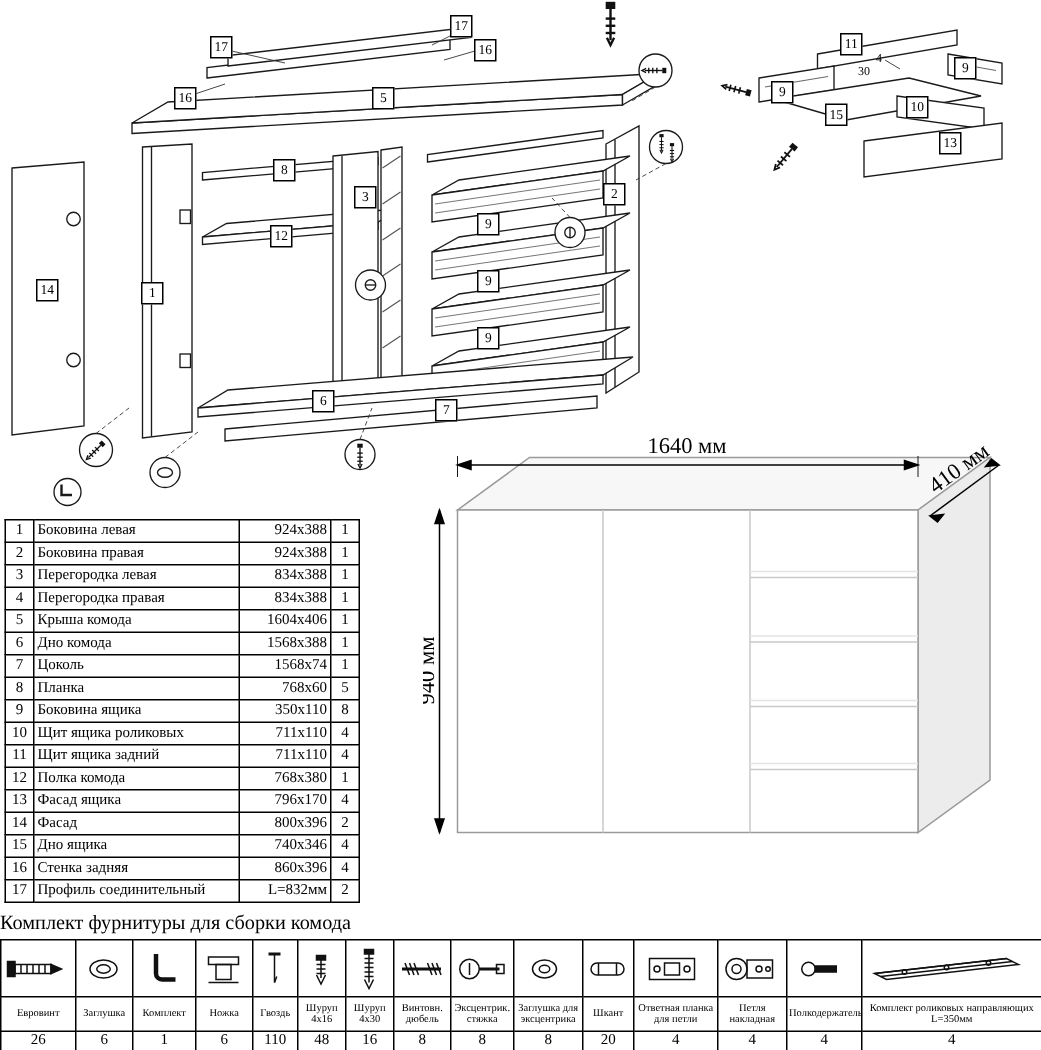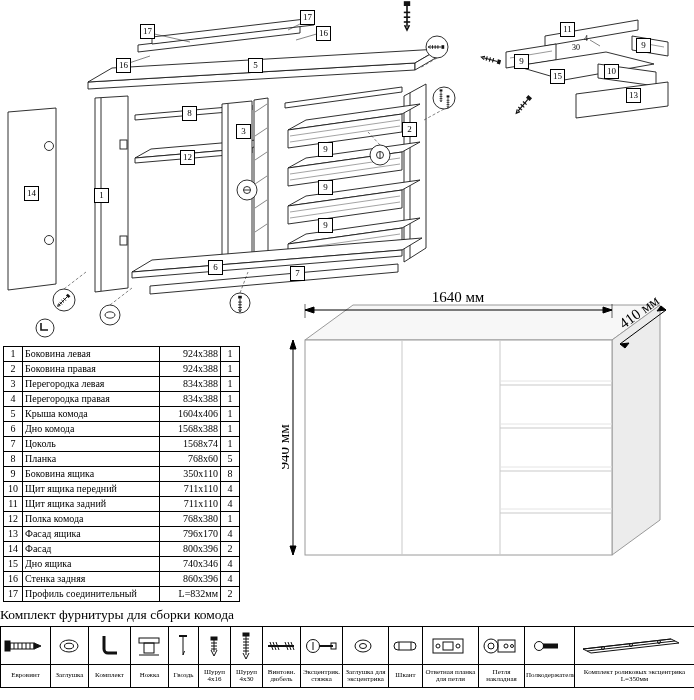--- a/index.html
+++ b/index.html
@@ -243,21 +243,21 @@
         <td class="c-qty">5</td>
       </tr>
     <tr>
         <td class="c-num">9</td>
         <td class="c-name">Боковина ящика</td>
         <td class="c-size">350x110</td>
         <td class="c-qty">8</td>
       </tr>
     <tr>
         <td class="c-num">10</td>
-        <td class="c-name">Щит ящика передний</td>
+        <td class="c-name">Щит ящика роликовых</td>
         <td class="c-size">711x110</td>
         <td class="c-qty">4</td>
       </tr>
     <tr>
         <td class="c-num">11</td>
         <td class="c-name">Щит ящика задний</td>
         <td class="c-size">711x110</td>
         <td class="c-qty">4</td>
       </tr>
     <tr>
@@ -528,16 +528,33 @@
       <td>Гвоздь</td>
       <td>Шуруп 4x16</td>
       <td>Шуруп 4x30</td>
       <td>Винтовн. дюбель</td>
       <td>Эксцентрик. стяжка</td>
       <td>Заглушка для эксцентрика</td>
       <td>Шкант</td>
       <td>Ответная планка для петли</td>
       <td>Петля накладная</td>
       <td>Полкодержатель</td>
-      <td>Комплект роликовых эксцентрика L=350мм</td>
+      <td>Комплект роликовых направляющих L=350мм</td>
+    </tr>
+    <tr class="qty">
+      <td>26</td>
+      <td>6</td>
+      <td>1</td>
+      <td>6</td>
+      <td>110</td>
+      <td>48</td>
+      <td>16</td>
+      <td>8</td>
+      <td>8</td>
+      <td>8</td>
+      <td>20</td>
+      <td>4</td>
+      <td>4</td>
+      <td>4</td>
+      <td>4</td>
     </tr>
   </tbody>
 </table>
 
 </body></html>

